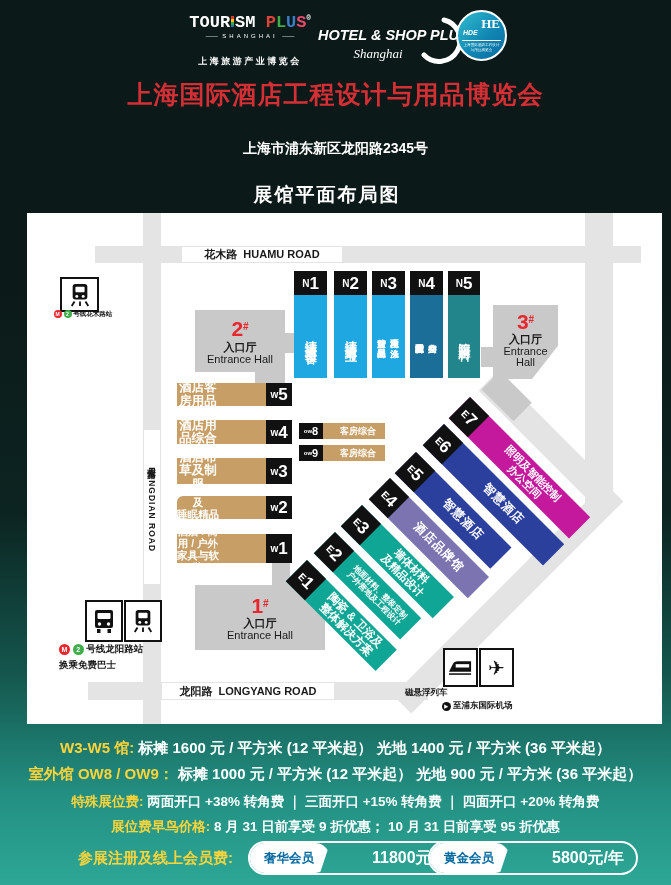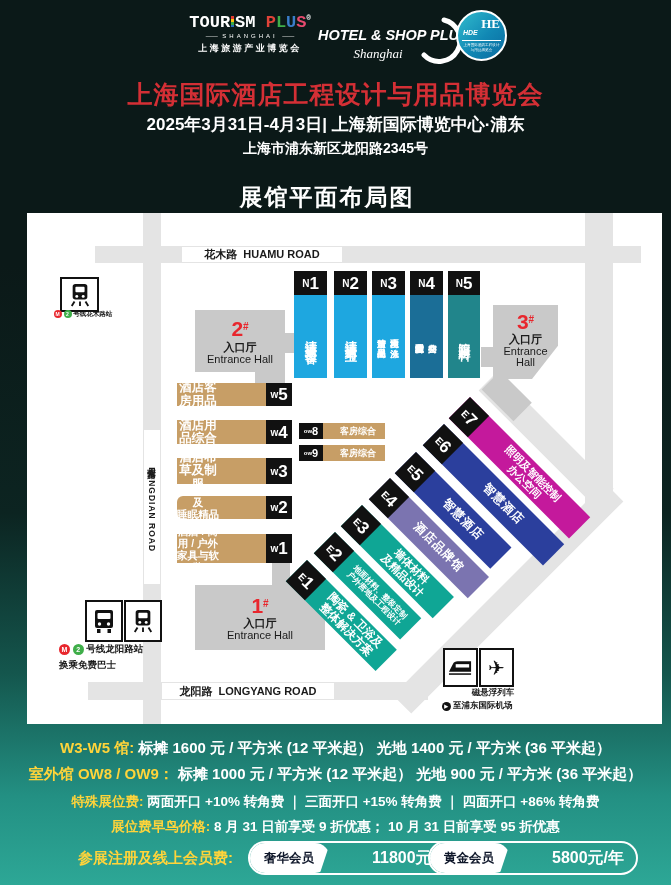--- a/index.html
+++ b/index.html
@@ -9,39 +9,39 @@
   .abs{position:absolute;}
 
   
   .tourism{left:186px;top:13px;width:128px;text-align:center;color:#fff;}
   .t-line1{font-family:Liberation Mono, monospace;font-weight:bold;font-size:17px;letter-spacing:0;}
   .istrip{display:inline-block;width:3px;height:11px;margin:0 1px;vertical-align:baseline;
           background:linear-gradient(#e03c31 0 30%,#ffc20e 30% 55%,#39a845 55% 80%,#2e6fb7 80% 100%);}
   .t-reg{font-size:7px;vertical-align:super;}
   .t-line2{font-size:6px;letter-spacing:3px;margin-top:1px;color:#fff;}
   .t-line2 .dash{letter-spacing:0;}
-  .t-line3{font-size:9px;font-weight:bold;letter-spacing:2.5px;margin-top:3px;white-space:nowrap;}
+  .t-line3{font-size:9px;font-weight:bold;letter-spacing:2.5px;margin-top:16px;white-space:nowrap;}
   .c-red{color:#e04339;} .c-green{color:#3fae49;} .c-blue{color:#3a7dc9;} .c-pink{color:#e64a6e;}
 
   .hotelshop{left:318px;top:27px;width:120px;text-align:center;color:#fff;}
   .h-line1{font-style:italic;font-weight:bold;font-size:14.5px;letter-spacing:0;white-space:nowrap;}
   .h-line2{font-family:"Liberation Serif",serif;font-style:italic;font-size:13px;margin-top:3px;}
   .moon{left:415px;top:16px;}
 
   .hde{left:456px;top:10px;width:47px;height:47px;border-radius:50%;border:2px solid #fff;
        background:linear-gradient(135deg,#32bccd 0%,#1188b4 55%,#0a6aa0 100%);color:#fff;overflow:hidden;}
   .hde-mono{position:absolute;right:5px;top:4px;font-family:"Liberation Serif",serif;font-weight:bold;font-size:13px;}
   .hde-sub{position:absolute;left:5px;top:17px;font-style:italic;font-weight:bold;font-size:7px;}
   .hde-line{position:absolute;left:4px;right:4px;top:28px;border-top:1px solid #fff;}
   .hde-tiny{position:absolute;left:0;right:0;top:30px;font-size:4px;line-height:5px;text-align:center;transform:scale(.9);}
 
   .title{left:0;right:0;top:78px;text-align:center;font-size:25px;font-weight:bold;color:#d42f35;letter-spacing:1px;}
   .dateline{left:0;right:0;top:113px;text-align:center;font-size:17px;font-weight:bold;color:#fff;}
   .addrline{left:0;right:0;top:140px;text-align:center;font-size:14px;font-weight:bold;color:#fff;}
-  .mapheading{left:0;right:17px;top:182px;text-align:center;font-size:23px;font-weight:bold;color:#fff;letter-spacing:2px;}
+  .mapheading{left:0;right:17px;top:182px;text-align:center;font-size:19px;font-weight:bold;color:#fff;letter-spacing:2px;}
 
   
   .map{left:27px;top:213px;width:635px;height:511px;background:#fff;overflow:hidden;}
   .road{background:#e4e4e4;}
   .road-label{background:#fff;color:#1a1a1a;font-weight:bold;display:flex;align-items:center;justify-content:center;white-space:pre;}
   .r-left{left:116px;top:0;width:18px;height:511px;}
   .r-top{left:68px;top:33px;width:546px;height:17px;}
   .r-right{left:558px;top:0;width:28px;height:290px;}
   .r-bottom{left:61px;top:469px;width:340px;height:18px;}
   .r-diagA{left:470px;top:159px;width:165px;height:26px;transform:rotate(45deg);transform-origin:0 0;}
@@ -114,21 +114,21 @@
   
   .pline{left:0;right:0;text-align:center;color:#fff;font-weight:bold;white-space:nowrap;}
   .pl-big{top:739px;font-size:15px;}
   .pl-big2{top:765px;font-size:15px;}
   .pl-mid{top:793px;font-size:13.5px;}
   .pl-mid2{top:818px;font-size:13.5px;}
   .ylabel{color:#ffd43a;}
   .member-label{left:78px;top:849px;font-size:15px;font-weight:bold;color:#ffd43a;}
   .pill{position:absolute;top:841px;height:30px;border:2px solid #fff;border-radius:17px;
         display:flex;align-items:center;background:transparent;}
-  .pill-name{background:#fff;color:#0f172a;font-size:12.5px;font-weight:bold;height:30px;display:flex;align-items:center;
+  .pill-name{background:#fff;color:#0369a1;font-size:12.5px;font-weight:bold;height:30px;display:flex;align-items:center;
              padding:0 16px 0 14px;border-radius:15px;clip-path:polygon(0 0,100% 0,calc(100% - 10px) 100%,0 100%);}
   .pill-price{color:#fff;font-size:16px;font-weight:bold;padding:0 12px 0 6px;margin-left:36px;}
   .pill1{left:248px;} .pill2{left:428px;}
 </style>
 </head>
 <body>
 
 <div class="page">
 
   <div class="abs tourism">
@@ -149,21 +149,20 @@
     <div class="hde-mono">HE</div>
     <div class="hde-sub">HDE</div>
     <div class="hde-line"></div>
     <div class="hde-tiny">
       <div>上海国际酒店工程设计</div>
       <div>与用品博览会</div>
     </div>
   </div>
 
   <div class="abs title">上海国际酒店工程设计与用品博览会</div>
-  <div class="abs dateline">2025年3月31日-4月3日| 上海新国际博览中心·浦东</div>
   <div class="abs addrline">上海市浦东新区龙阳路2345号</div>
   <div class="abs mapheading">展馆平面布局图</div>
 
   <div class="abs map">
 
     <div class="abs road r-left"></div>
     <div class="abs road r-top"></div>
     <div class="abs road r-right"></div>
     <div class="abs road r-diagA"></div>
     <div class="abs road r-diagB"></div>
@@ -417,38 +416,38 @@
     <div class="abs tbox" style="left:416px;top:435px;width:31px;height:35px;">
       <svg width="25" height="18" viewBox="0 0 26 18">
         <path d="M1 13 L5 5 Q6.5 2 10 2 L24 2 L24 13 Z" fill="#111"></path>
         <rect x="8" y="5" width="14" height="3.5" fill="#fff"></rect>
         <rect x="1" y="14.5" width="23" height="1.6" fill="#111"></rect>
       </svg>
     </div>
     <div class="abs tbox" style="left:452px;top:435px;width:31px;height:35px;">
       <span style="font-size:20px;color:#111;">✈</span>
     </div>
-    <div class="abs tinytext" style="left:416px;top:474px;width:100px;text-align:center;font-size:8.5px;">磁悬浮列车</div>
+    <div class="abs tinytext" style="left:378px;top:474px;width:100px;font-size:8.5px;">磁悬浮列车</div>
     <div class="abs tinytext" style="left:400px;top:487px;width:100px;text-align:center;font-size:8.5px;">
       <span class="airport-dot">▶</span>
       <span>至浦东国际机场</span>
     </div>
   </div>
 
   <div class="abs pline pl-big">
     <span class="ylabel">W3-W5 馆:</span>
     <span>标摊  1600 元 / 平方米 (12 平米起）  光地 1400 元 / 平方米 (36 平米起）</span>
   </div>
   <div class="abs pline pl-big2">
     <span class="ylabel">室外馆 OW8 / OW9：</span>
     <span>标摊  1000 元 / 平方米 (12 平米起）  光地 900 元 / 平方米 (36 平米起）</span>
   </div>
   <div class="abs pline pl-mid">
     <span class="ylabel">特殊展位费:</span>
-    <span>两面开口 +10% 转角费 ｜ 三面开口 +15% 转角费 ｜ 四面开口 +86% 转角费</span>
+    <span>两面开口 +38% 转角费 ｜ 三面开口 +15% 转角费 ｜ 四面开口 +20% 转角费</span>
   </div>
   <div class="abs pline pl-mid2">
     <span class="ylabel">展位费早鸟价格:</span>
     <span>8 月 31 日前享受 9 折优惠； 10 月 31 日前享受 95 折优惠</span>
   </div>
 
   <div class="abs member-label">参展注册及线上会员费:</div>
   <div class="pill pill1">
     <span class="pill-name">奢华会员</span>
     <span class="pill-price">11800元/年</span>

